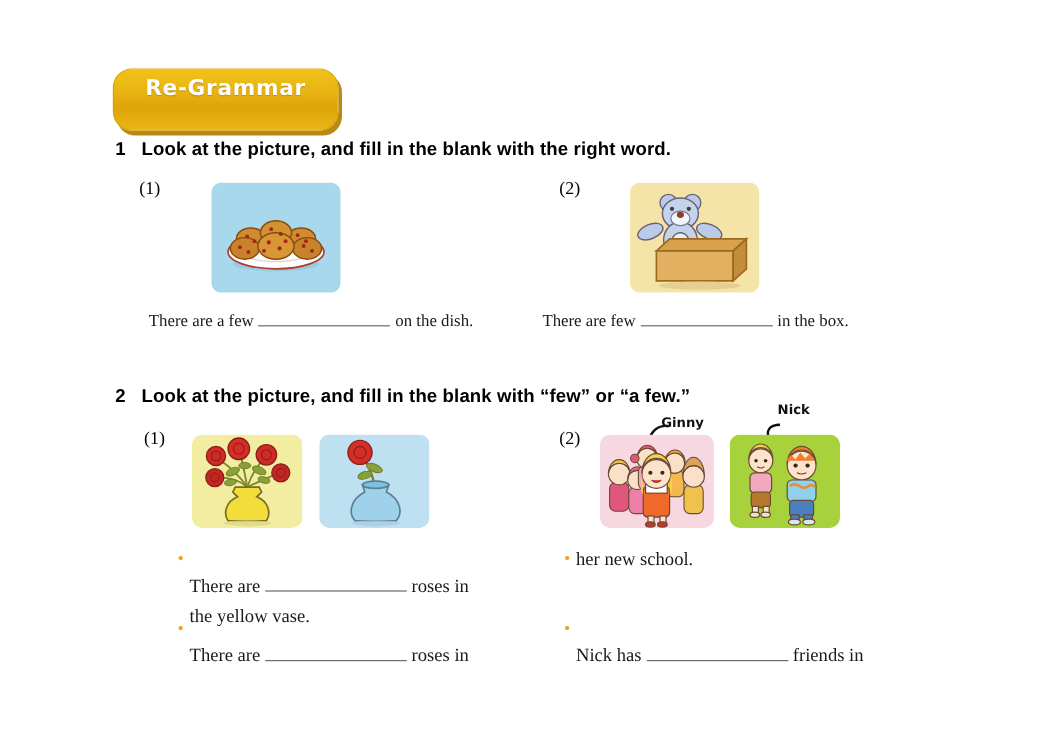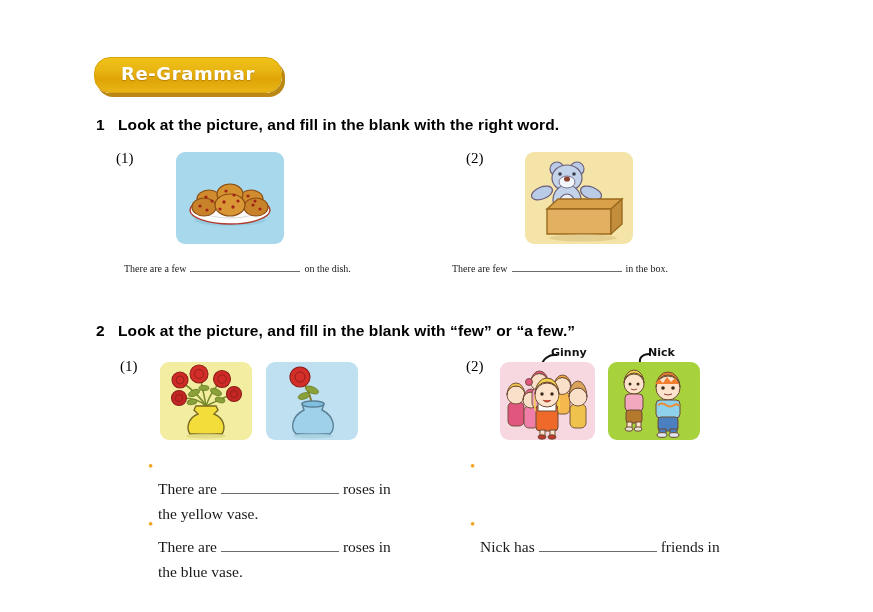--- a/index.html
+++ b/index.html
@@ -17,21 +17,21 @@
 
   
   .banner-wrap {
     position: absolute;
     left: 94px;
     top: 57px;
   }
   .banner {
     position: relative;
     display: inline-block;
-    padding: 7px 26px 8px 26px;
+    padding: 7px 26px 24px 26px;
     border-radius: 16px;
     background: linear-gradient(to bottom,
         #f0c219 0%, #e8b412 38%, #dfa408 62%, #e9b514 100%);
     box-shadow: 3px 4px 0 rgba(182,130,6,0.95);
     border: 1px solid #d7a40c;
   }
   .banner-label {
     font-family: "DejaVu Sans", sans-serif;
     font-size: 18px;
     font-weight: bold;
@@ -77,21 +77,21 @@
     position: absolute;
     border-radius: 9px;
     overflow: hidden;
   }
   .pic svg { display: block; }
 
   
   .sentence {
     position: absolute;
     font-family: "Liberation Serif", serif;
-    font-size: 10px;
+    font-size: 14px;
     color: #1a1a1a;
     white-space: nowrap;
     line-height: 24px;
   }
   .blank {
     display: inline-block;
     border-bottom: 1.6px solid #6b6b6b;
     vertical-align: baseline;
     height: 15px;
     margin: 0 4px;
@@ -350,21 +350,21 @@
       <path d="M43,38 q4,4 8,0" fill="#d4513c" stroke="#8e3a2a" stroke-width="0.9"></path>
 
       <rect x="40" y="68" width="5" height="7" fill="#fde3cb"></rect>
       <rect x="50" y="68" width="5" height="7" fill="#fde3cb"></rect>
       <ellipse cx="42" cy="75" rx="4" ry="2.2" fill="#c0392b"></ellipse>
       <ellipse cx="52" cy="75" rx="4" ry="2.2" fill="#c0392b"></ellipse>
     </g>
   </svg>
 </div>
 
-<div class="callout" style="left:648px; top:346px;">Nick</div>
+<div class="callout" style="left:648px; top:335px;">Nick</div>
 <svg class="callout-arrow" style="left:636px; top:350px;" width="20" height="24" viewBox="0 0 20 24" xmlns="http://www.w3.org/2000/svg">
   <path d="M14,4 C5,4 2,9 5,16" stroke="#111" stroke-width="2" fill="none"></path>
   <polygon points="6,22 1.5,14 9.5,13" fill="#111"></polygon>
 </svg>
 
 <div class="pic" style="left:608px; top:362px; width:92px; height:78px;">
   <svg width="92" height="78" viewBox="0 0 92 78" xmlns="http://www.w3.org/2000/svg">
     <rect x="0" y="0" width="92" height="78" fill="#a8d23c"></rect>
 
     <g stroke="#6b4a33" stroke-width="1">
@@ -405,25 +405,25 @@
     <span>There are</span><span class="blank" style="width:118px;"></span><span>roses in</span>
   </span>
   <span class="bullet-second">the yellow vase.</span>
 </div>
 
 <div class="bullet-line" style="left:148px; top:512px;">
   <span class="dot">•</span>
   <span class="bullet-body">
     <span>There are</span><span class="blank" style="width:118px;"></span><span>roses in</span>
   </span>
-  <span class="bullet-second">the blue vase.</span>
 </div>
 
 <div class="bullet-line" style="left:470px; top:454px;">
   <span class="dot">•</span>
+  <span class="bullet-second">her new school.</span>
 </div>
 
 <div class="bullet-line" style="left:470px; top:512px;">
   <span class="dot">•</span>
   <span class="bullet-body">
     <span>Nick has</span><span class="blank" style="width:118px;"></span><span>friends in</span>
   </span>
 </div>
 
 </body></html>

